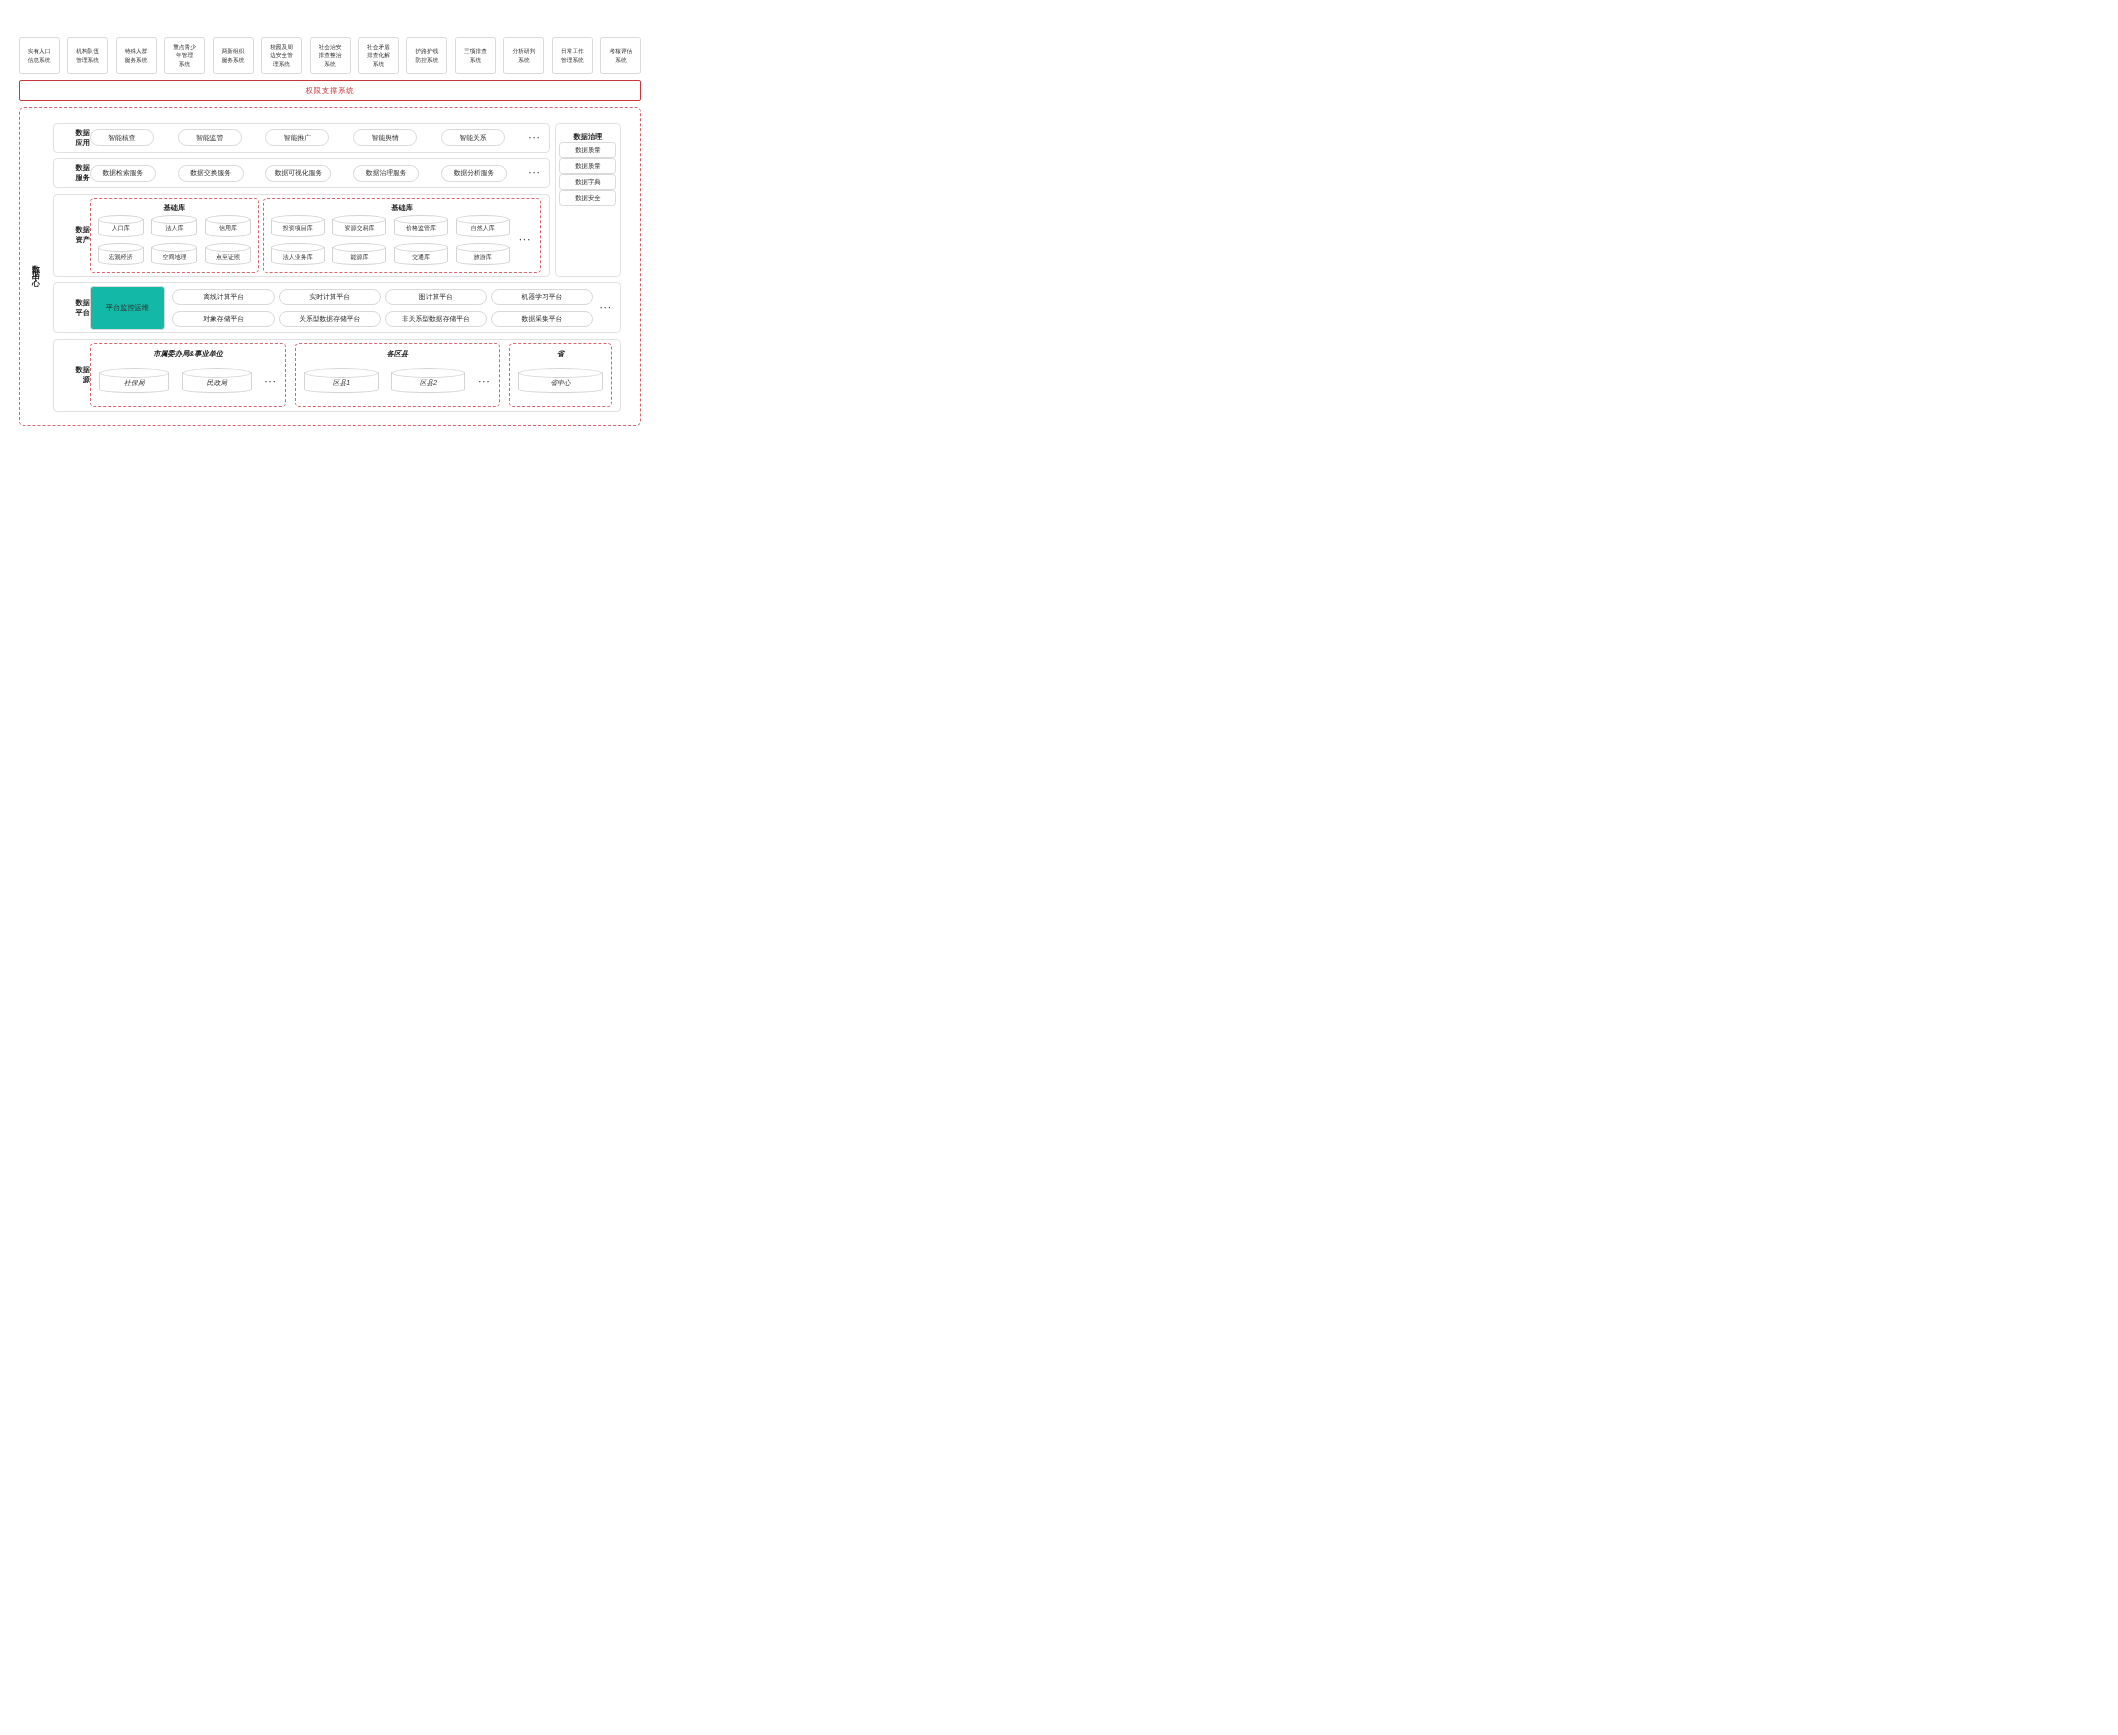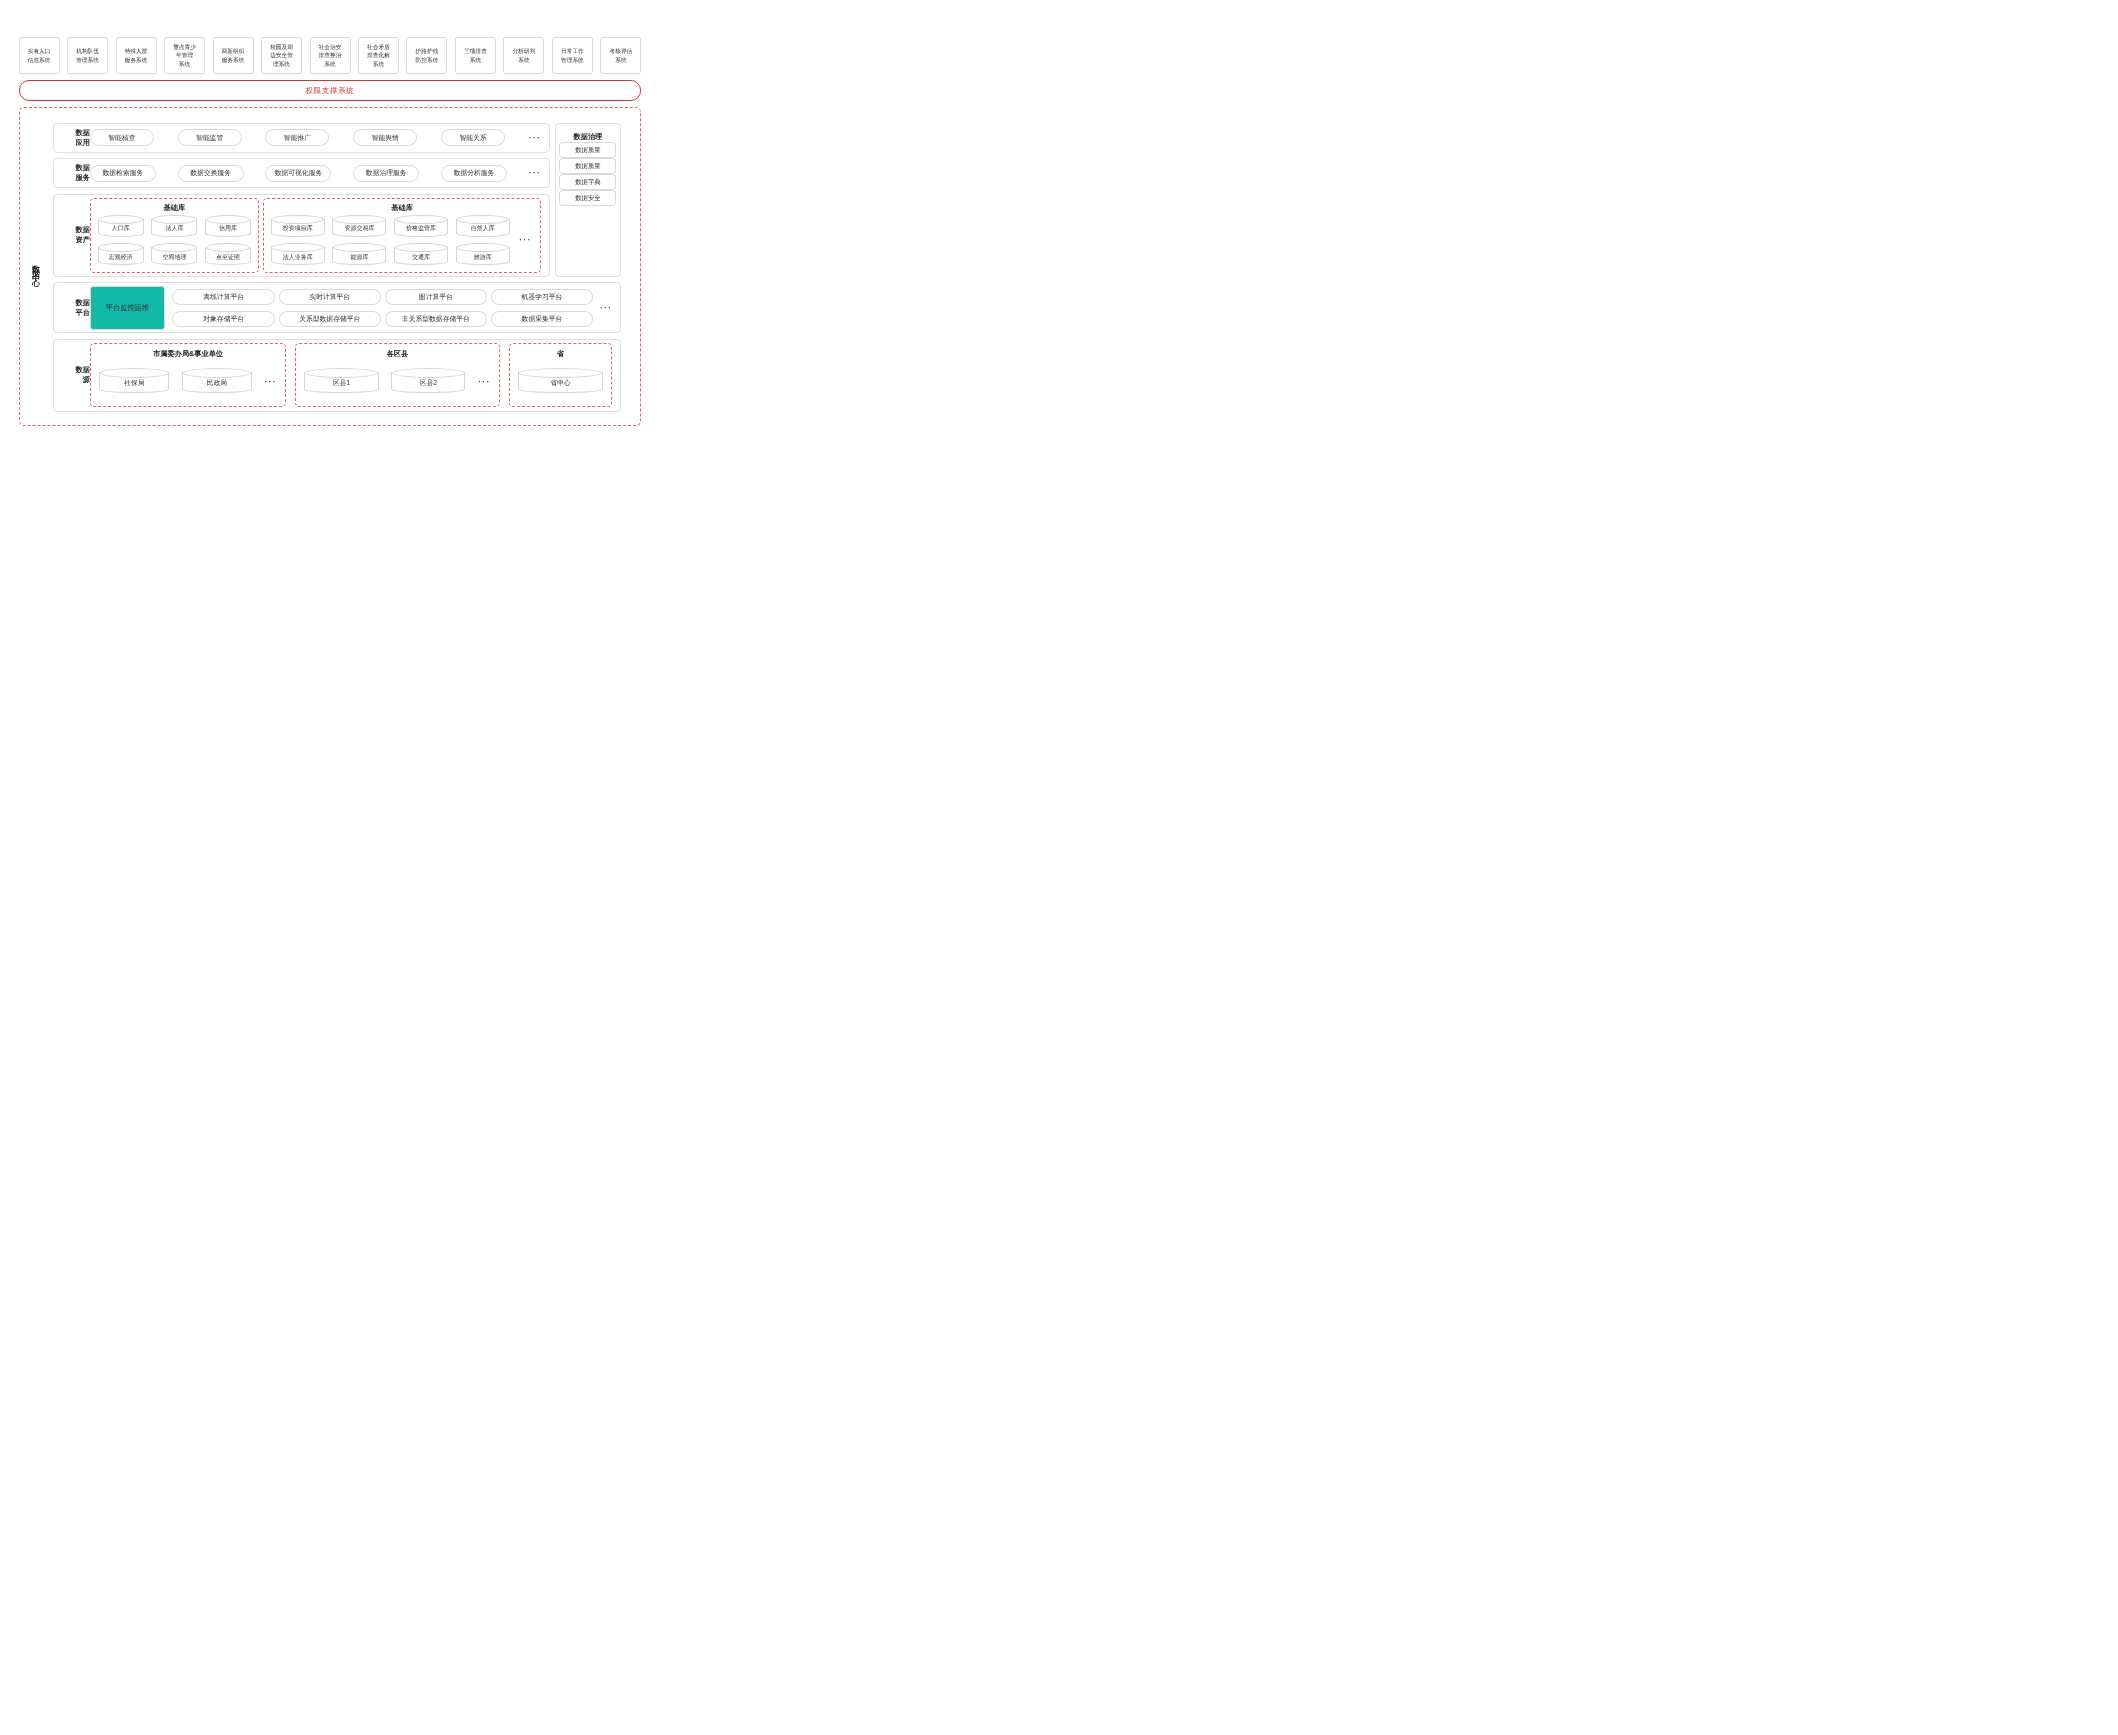--- a/index.html
+++ b/index.html
@@ -14,21 +14,21 @@
   .top-row { display:flex; justify-content:space-between; margin:37px 18.6px 0; }
   .sys-box {
     width:41px; min-height:37px; border:0.4px solid var(--border,#d9d9d9); border-radius:2.5px;
     display:flex; align-items:center; justify-content:center; text-align:center;
     font-size:5.7px; line-height:1.5; color:#2b2b2b; padding:2.5px 1.3px; white-space:pre-line;
     background:#fff;
   }
 
   
   .auth-bar {
-    margin:6.4px 18.6px 0; height:21px; border:0.8px solid var(--accent,#c9363d); border-radius:10px;
+    margin:6.4px 18.6px 0; height:21px; border:0.8px solid var(--accent,#c9363d); border-radius:2px;
     display:flex; align-items:center; justify-content:center;
     color:var(--accent,#c9363d); font-size:7.4px; font-weight:500; letter-spacing:0.8px; background:#fff;
   }
 
   
   .dc {
     position:relative; margin:6px 18.6px 0; height:319px;
     border:0.8px dashed var(--dash,#d5666b); border-radius:5.1px; background:#fff;
   }
   .dc-label {
@@ -103,21 +103,21 @@
     display:flex; align-items:center; justify-content:center; font-size:7.2px; color:#2b2b2b;
   }
   .platform-grid { flex:1; display:flex; flex-direction:column; gap:6px; }
   .platform-line { display:flex; gap:3.8px; }
   .pill-platform { flex:1; height:15.7px; border-radius:8px; font-size:6.8px; }
   .platform-dots { margin-left:6.8px; align-self:center; }
 
   
   .row-source { height:74px; }
   .source-groups { flex:1; display:flex; gap:8.5px; align-items:center; }
-  .src-group { display:flex; flex-direction:column; height:64px; }
+  .src-group { display:flex; flex-direction:column; height:64px;font-style:italic; }
   .src-city { flex:2.05; }
   .src-district { flex:2.15; }
   .src-prov { flex:1; }
   .src-row { display:flex; gap:12.7px; align-items:center; flex:1; padding:0 1.7px; }
   .cyl-lg { flex:1; height:21px; font-size:6.8px; margin-top:4.7px; }
   .cyl-lg::before { top:-4.2px; height:8px; }
   .src-dots { margin-top:3.4px; }
 </style>
 </head>
 <body>

